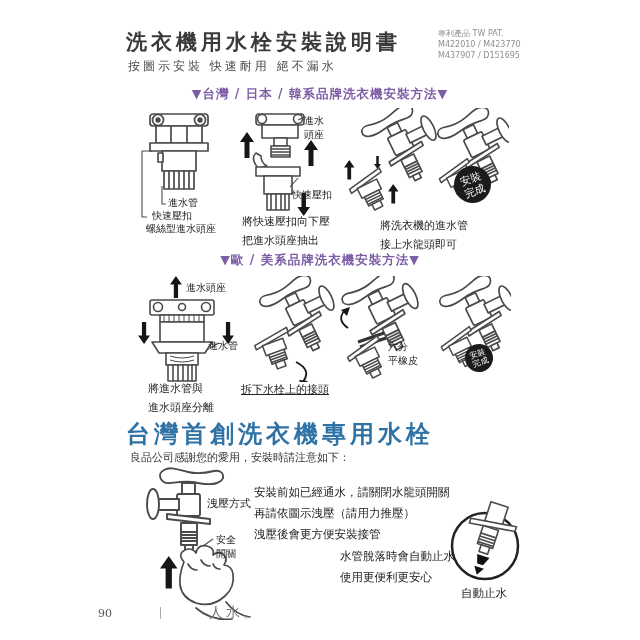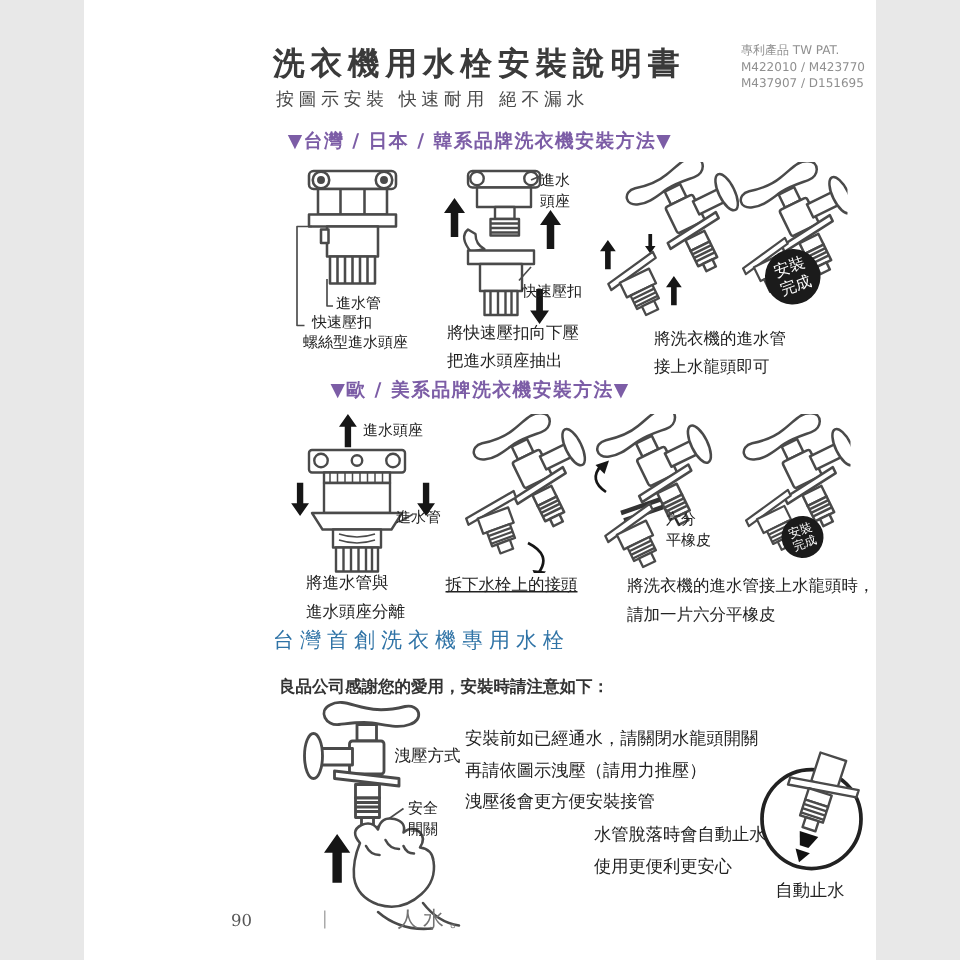--- a/index.html
+++ b/index.html
@@ -1,26 +1,26 @@
 <!DOCTYPE html>
 <html style="--purple: #7c5da6; --blue: #2f73a6; --ink: #2e2e2e;"><head>
 <meta charset="utf-8">
 <style>
   html,body{margin:0;padding:0;background:#e8e8e8;}
-  .page{position:relative;width:528px;height:640px;background:#ffffff;margin:0 auto;
+  .page{position:relative;width:640px;height:640px;background:#ffffff;margin:0 auto;
         font-family:"DejaVu Serif","Liberation Serif",serif;color:var(--ink,#2e2e2e);overflow:hidden;}
   .abs{position:absolute;}
   .doc-title{font-size:21px;font-weight:700;letter-spacing:4px;color:#3a3a3a;}
   .doc-sub{font-size:12px;letter-spacing:3px;color:#4a4a4a;}
   .patent{font-size:8px;line-height:11px;color:#8f8f8f;font-family:"DejaVu Sans","Liberation Sans",sans-serif;}
   .sec-head{left:0;right:0;text-align:center;font-size:12.5px;font-weight:700;letter-spacing:1px;color:var(--purple,#7c5da6);}
   .cap{font-size:11px;line-height:1.75;white-space:pre-line;color:#222;}
   .lbl{font-size:10px;line-height:1.4;white-space:pre-line;color:#222;}
-  .notes-title{font-size:14px;font-weight:400;letter-spacing:4px;color:var(--blue,#2f73a6);}
-  .notes-sub{font-size:11px;color:#333;font-weight:bold;}
+  .notes-title{font-size:24px;font-weight:700;letter-spacing:4px;color:var(--blue,#2f73a6);}
+  .notes-sub{font-size:11px;color:#333;}
   .note-line{font-size:11.5px;color:#222;}
   .badge{background:#1b1b1b;color:#fff;border-radius:50%;display:flex;align-items:center;justify-content:center;
          transform:rotate(-20deg);text-align:center;}
   .badge span{display:block;width:2.3em;line-height:1.15;}
   .footer{display:flex;align-items:baseline;font-size:11px;color:#555;}
   .footer .divider{width:1px;height:12px;background:#aaa;margin:0 9px;align-self:center;}
   .footer .brand{font-size:14px;letter-spacing:3px;color:#737373;}
   svg{display:block;}
 </style>
 </head>
@@ -183,22 +183,20 @@
     <path d="M22,66 L48,57 M24,71 L50,62" fill="none" stroke="#333" stroke-width="3"></path>
     <g transform="translate(8,74) rotate(-26) scale(0.9)">
         <use href="#qc"></use>
       </g>
     <path d="M12,52 q-12,-8 -3,-18" fill="none" stroke="#161616" stroke-width="1.8"></path>
     <polygon points="5,34 14,31 11,40" fill="#161616"></polygon>
     <path d="M50,62 l6,5" fill="none" stroke="#4a4a4a" stroke-width="1.1"></path>
   </svg>
   <div class="abs lbl" style="left:388px;top:340px;">六分
 平橡皮</div>
-  <div class="abs cap" style="left:362px;top:381px;">將洗衣機的進水管接上水龍頭時，
-請加一片六分平橡皮</div>
 
   <svg class="abs" style="left:426px;top:276px;" width="85" height="102" viewBox="0 0 85 102">
     <g transform="translate(14,-2) rotate(-26 50 45) scale(0.88)">
         <use href="#tap"></use>
       </g>
     <g transform="translate(12,64) rotate(-26) scale(0.85)">
         <use href="#qc"></use>
       </g>
   </svg>
   <div class="abs badge" style="left:465px;top:344px;width:28px;height:28px;font-size:8px;">

